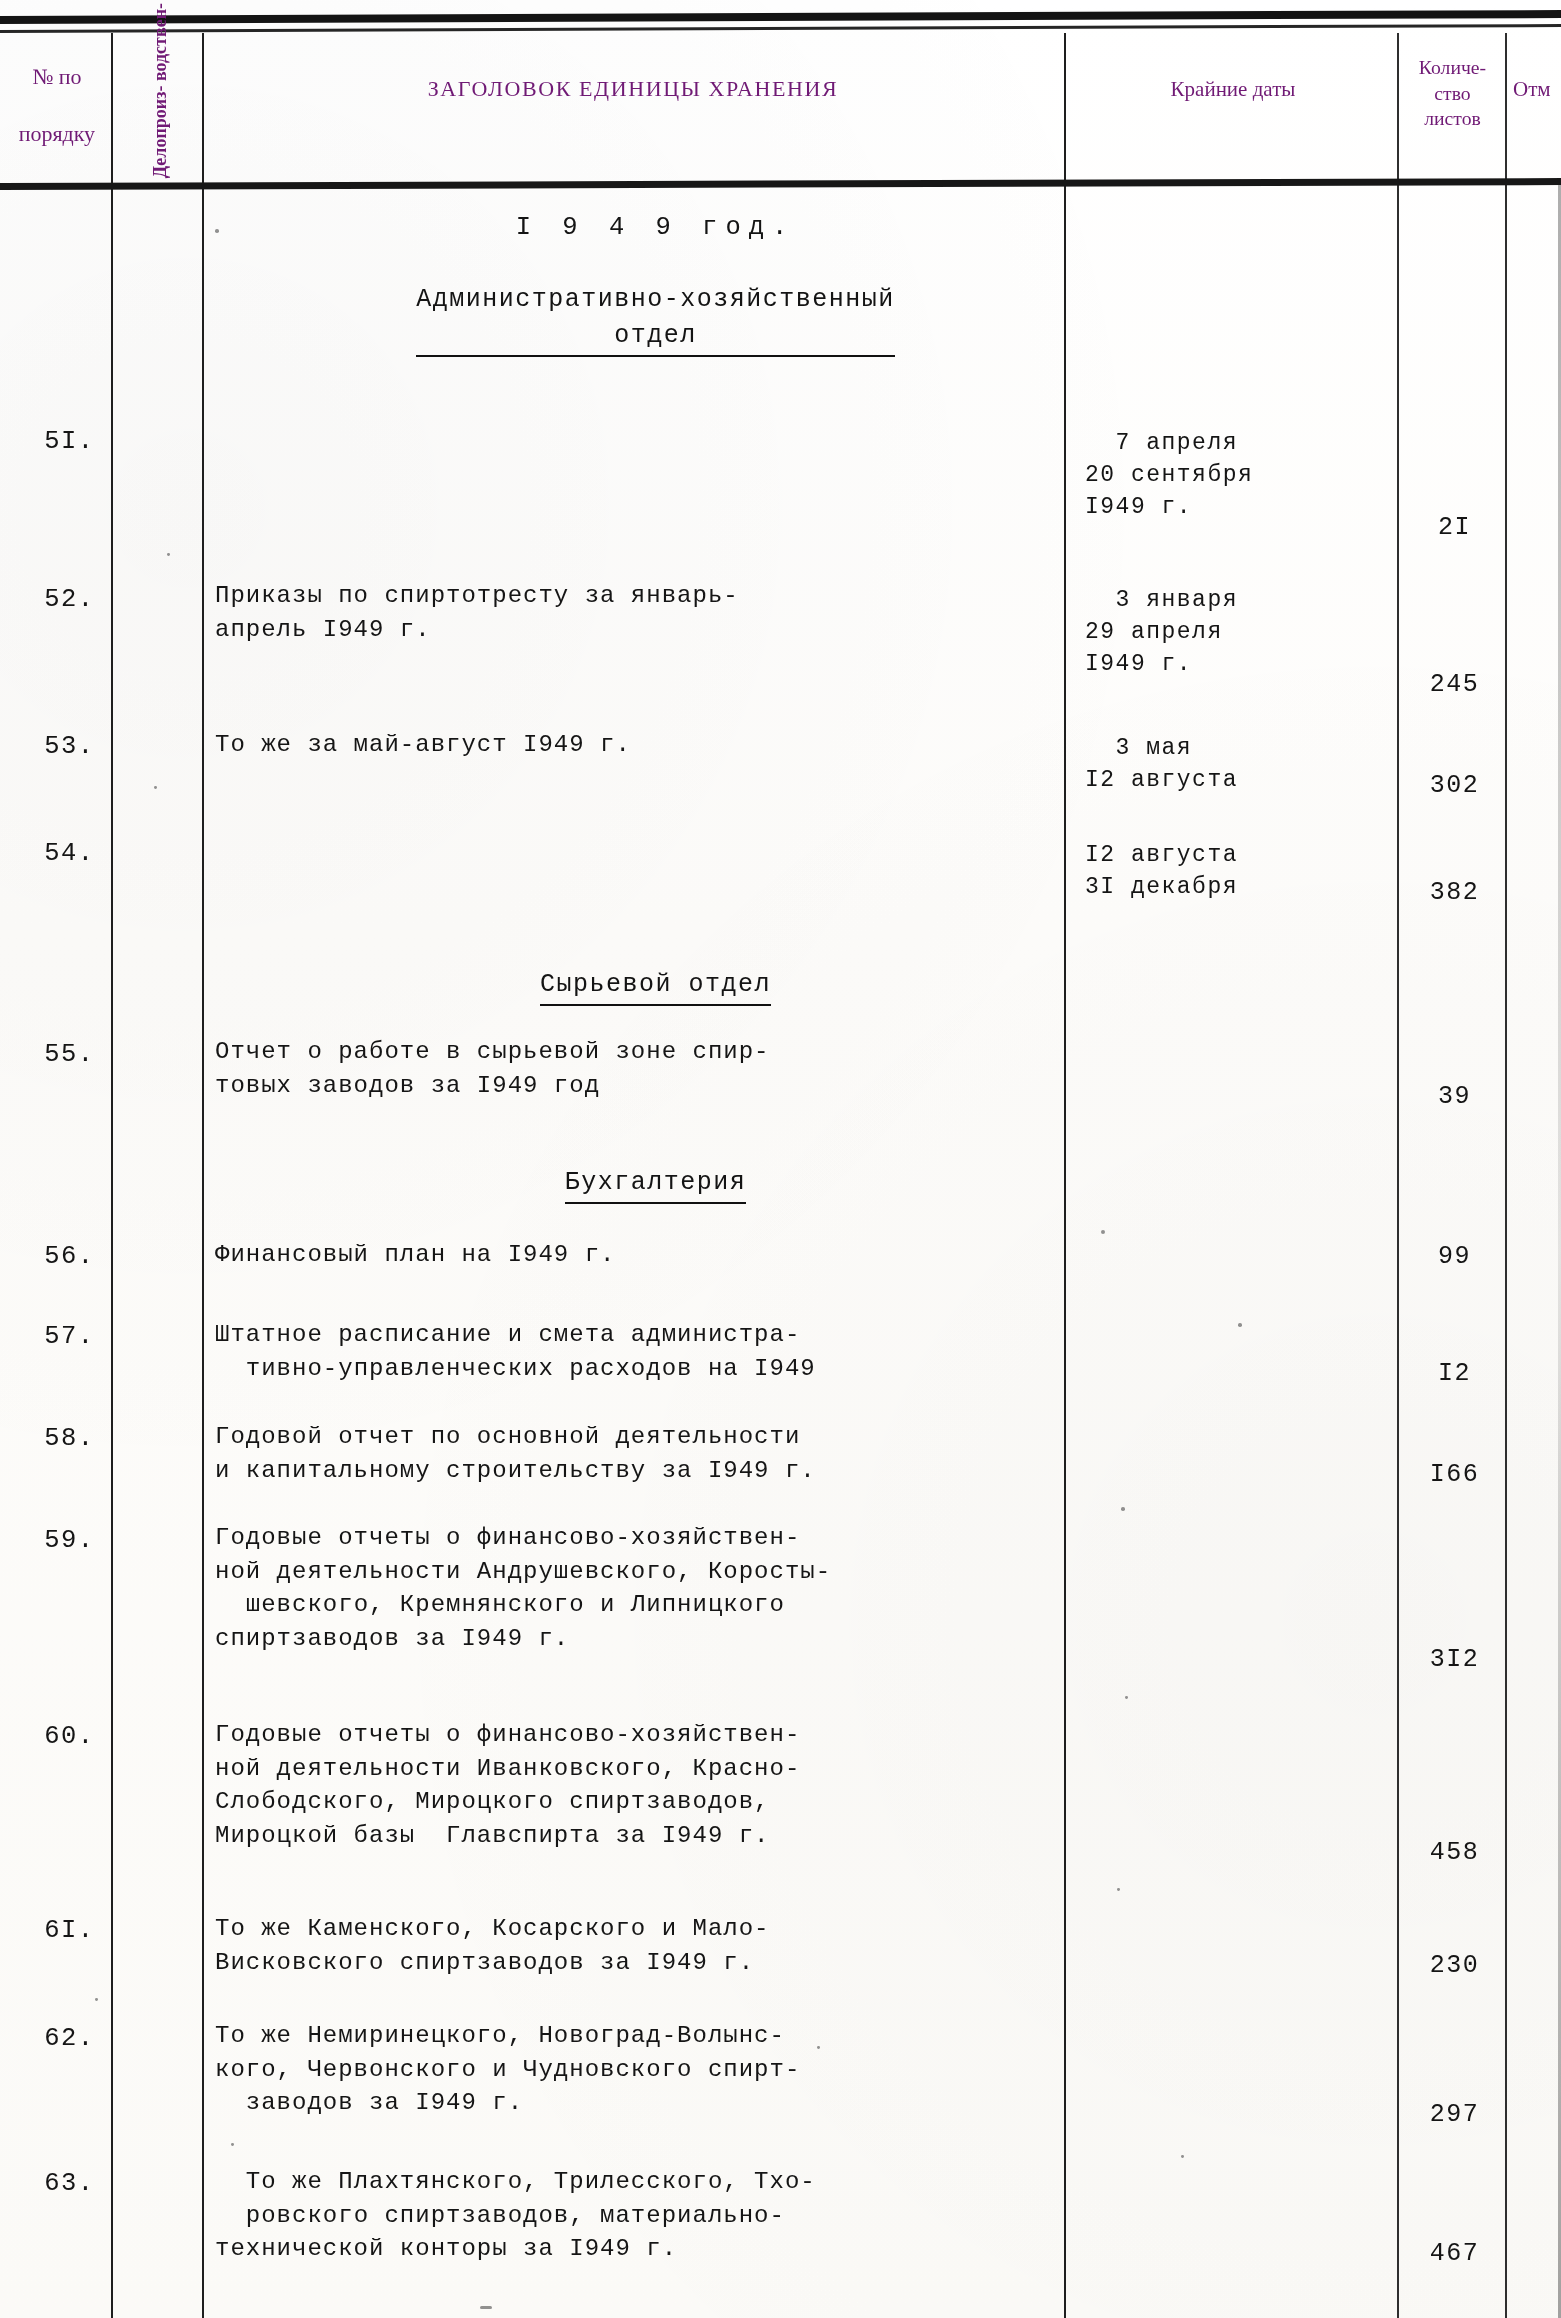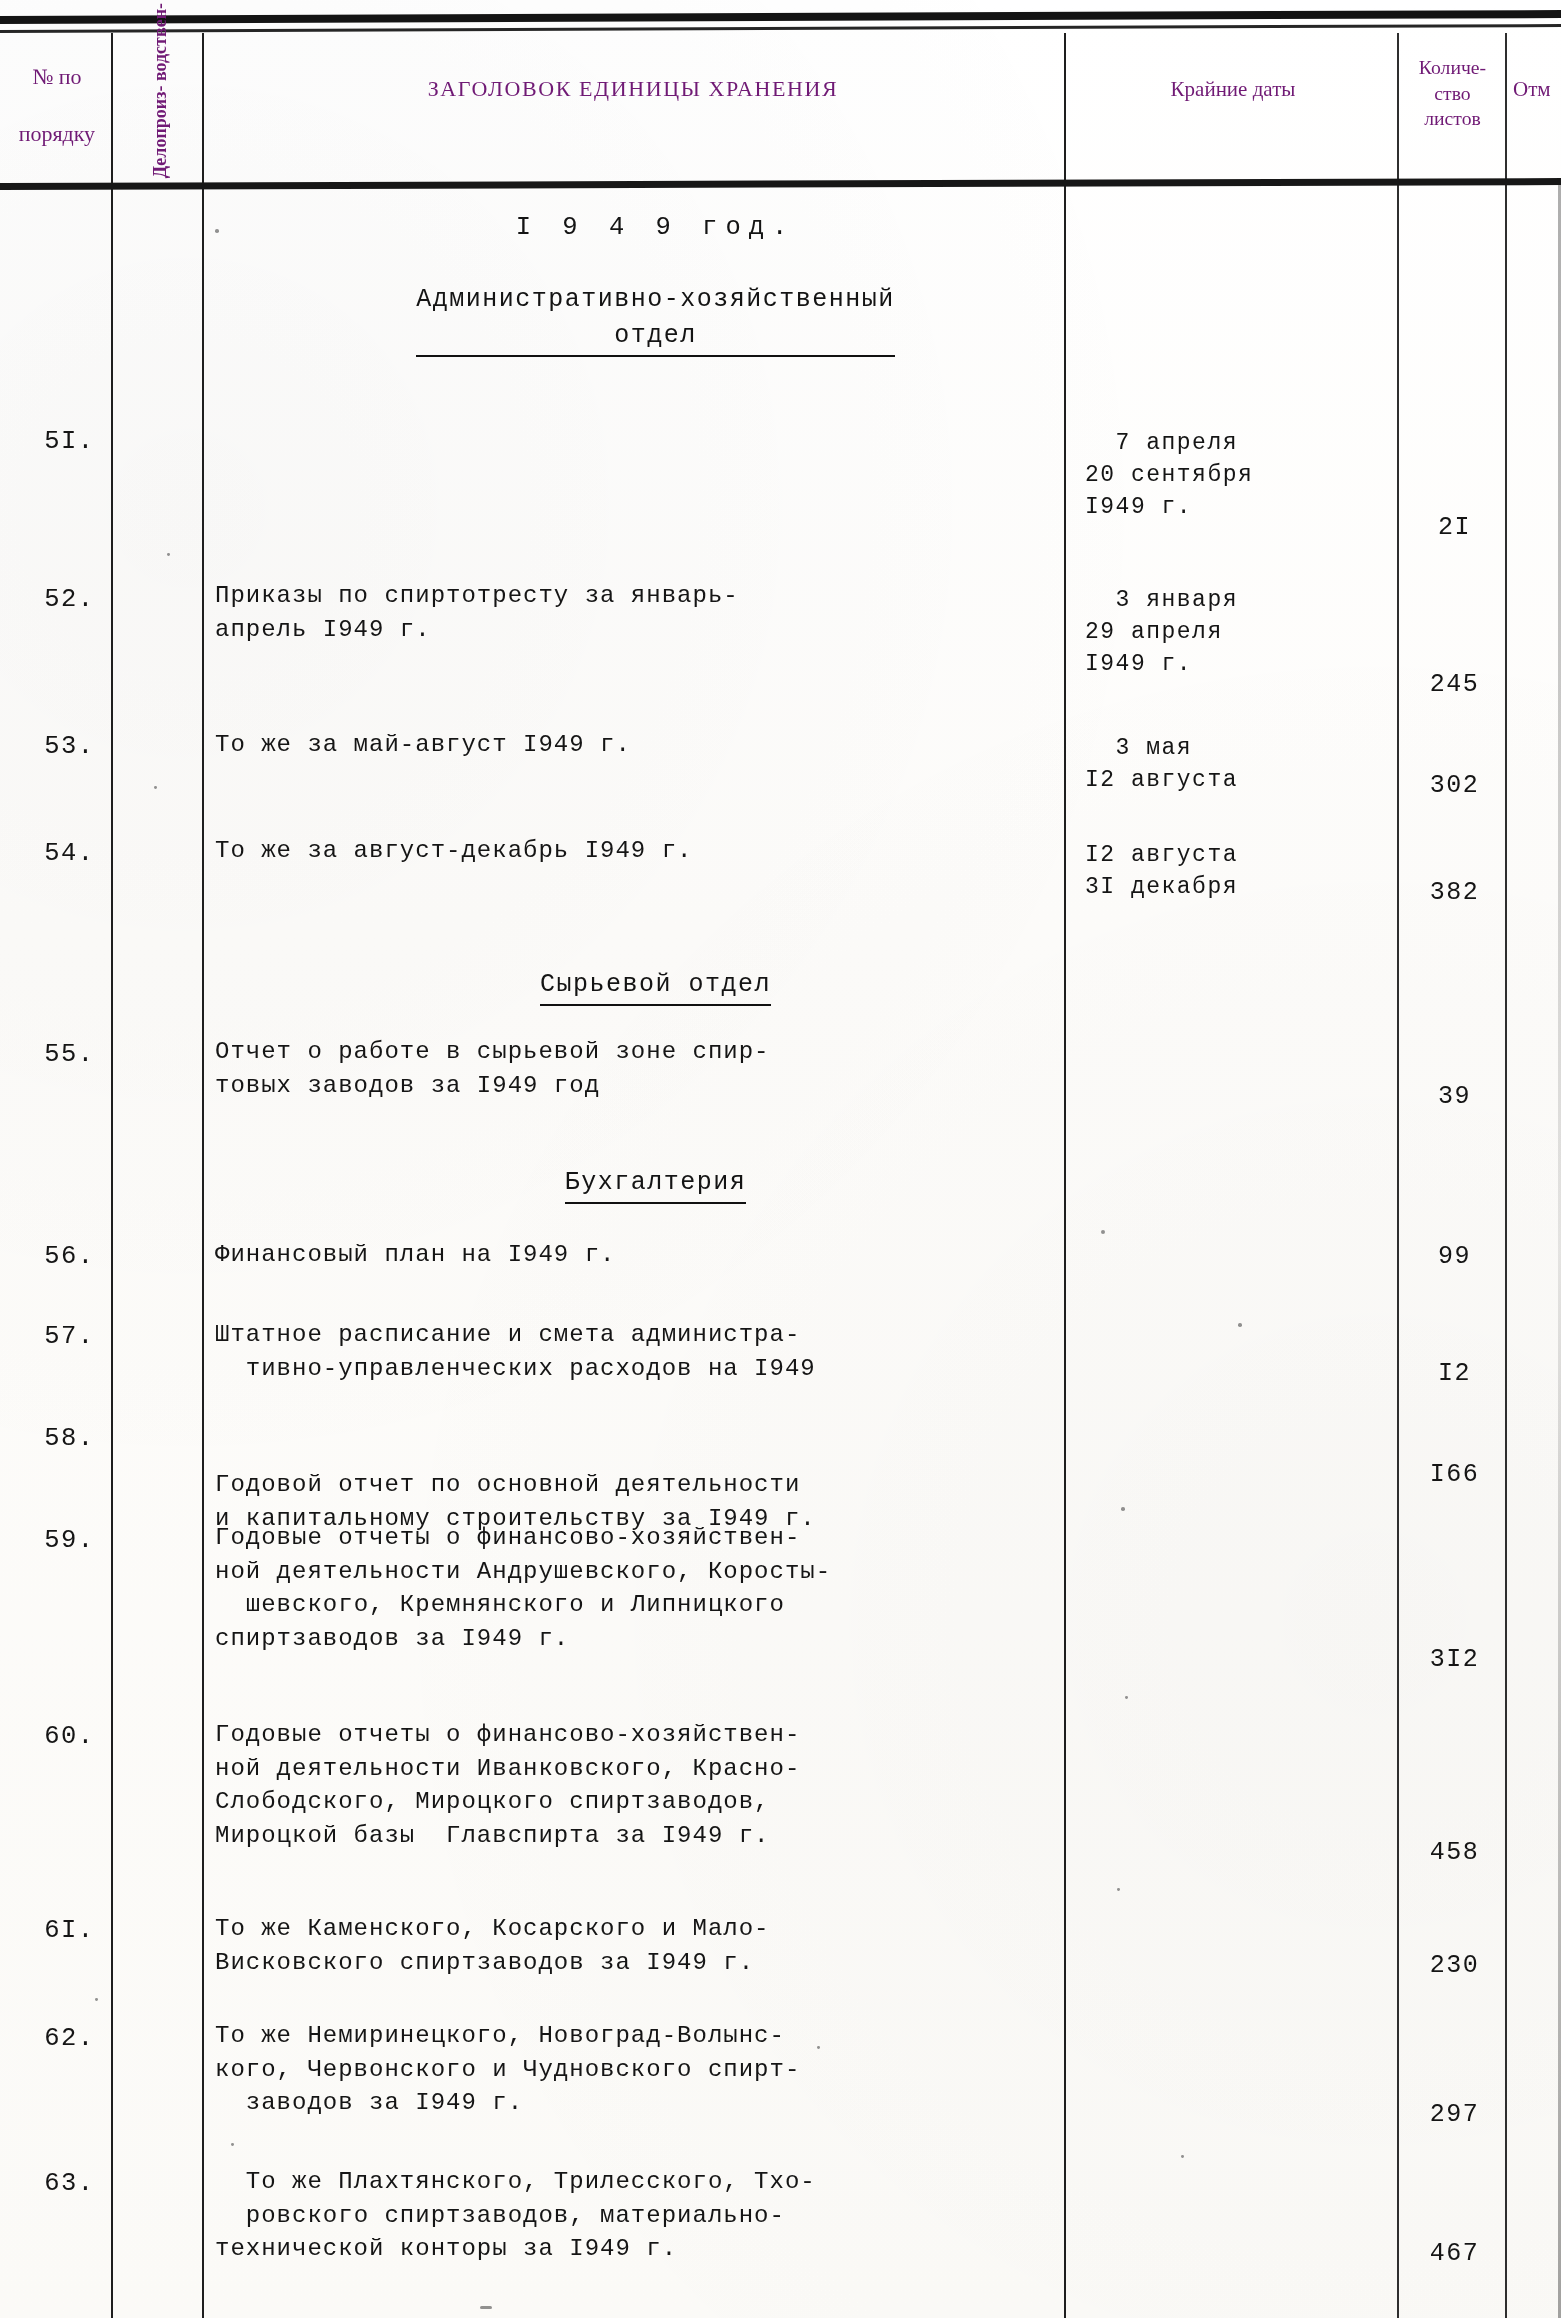--- a/index.html
+++ b/index.html
@@ -274,21 +274,20 @@
 I949 г.</div>
   <div class="cell sheets" style="top:667px;">245</div>
 
   <div class="cell num" style="top:729px;">53.</div>
   <div class="cell title" style="top:728px;">То же за май-август I949 г.</div>
   <div class="cell dates" style="top:732px;">  3 мая
 I2 августа</div>
   <div class="cell sheets" style="top:768px;">302</div>
 
   <div class="cell num" style="top:836px;">54.</div>
-  <div class="cell title" style="top:834px;">То же за август-декабрь I949 г.</div>
   <div class="cell dates" style="top:839px;">I2 августа
 3I декабря</div>
   <div class="cell sheets" style="top:875px;">382</div>
 
   <div class="cell num" style="top:1037px;">55.</div>
   <div class="cell title" style="top:1035px;">Отчет о работе в сырьевой зоне спир-
 товых заводов за I949 год</div>
   <div class="cell dates" style="top:1037px;"></div>
   <div class="cell sheets" style="top:1079px;">39</div>
 
@@ -297,21 +296,21 @@
   <div class="cell dates" style="top:1239px;"></div>
   <div class="cell sheets" style="top:1239px;">99</div>
 
   <div class="cell num" style="top:1319px;">57.</div>
   <div class="cell title" style="top:1318px;">Штатное расписание и смета администра-
   тивно-управленческих расходов на I949</div>
   <div class="cell dates" style="top:1319px;"></div>
   <div class="cell sheets" style="top:1356px;">I2</div>
 
   <div class="cell num" style="top:1421px;">58.</div>
-  <div class="cell title" style="top:1420px;margin-top:48px;">Годовой отчет по основной деятельности
+  <div class="cell title" style="top:1420px;">Годовой отчет по основной деятельности
 и капитальному строительству за I949 г.</div>
   <div class="cell dates" style="top:1421px;"></div>
   <div class="cell sheets" style="top:1457px;">I66</div>
 
   <div class="cell num" style="top:1523px;">59.</div>
   <div class="cell title" style="top:1521px;">Годовые отчеты о финансово-хозяйствен-
 ной деятельности Андрушевского, Коросты-
   шевского, Кремнянского и Липницкого
 спиртзаводов за I949 г.</div>
   <div class="cell dates" style="top:1523px;"></div>

